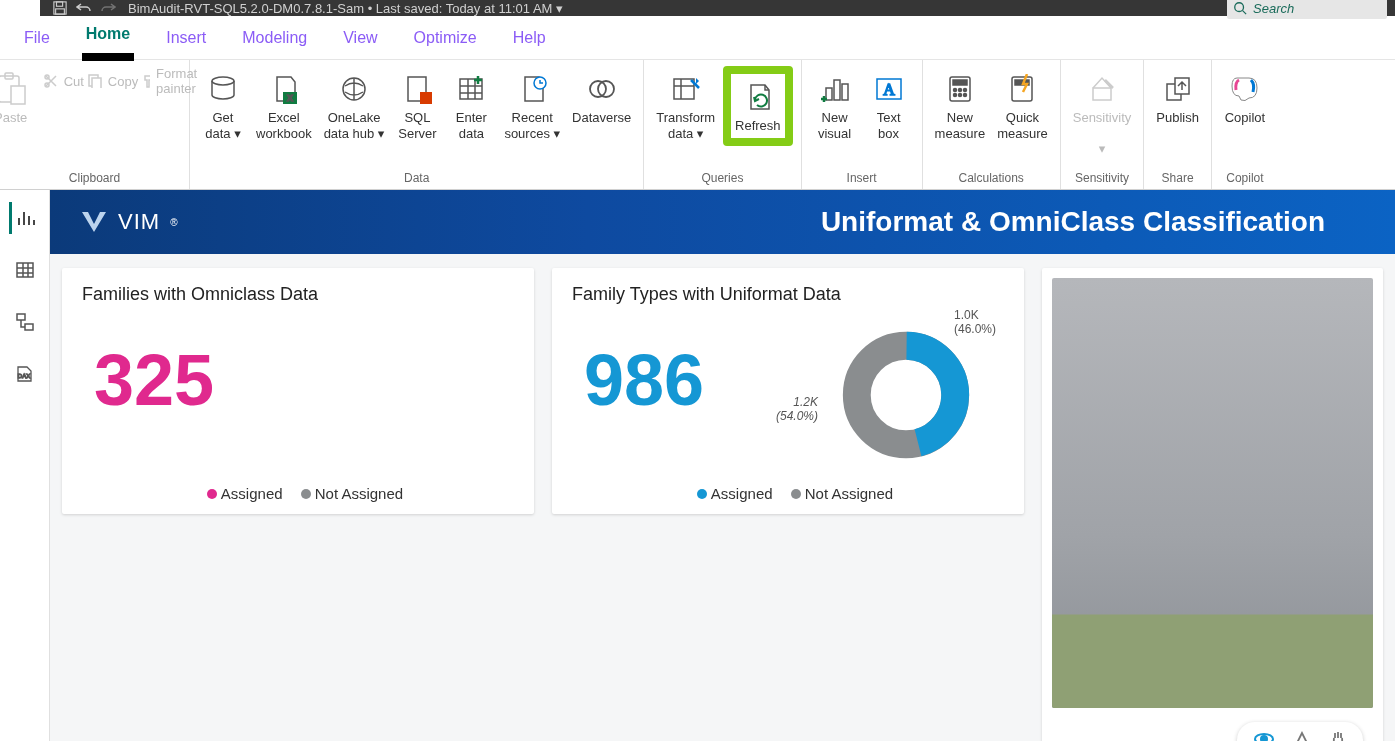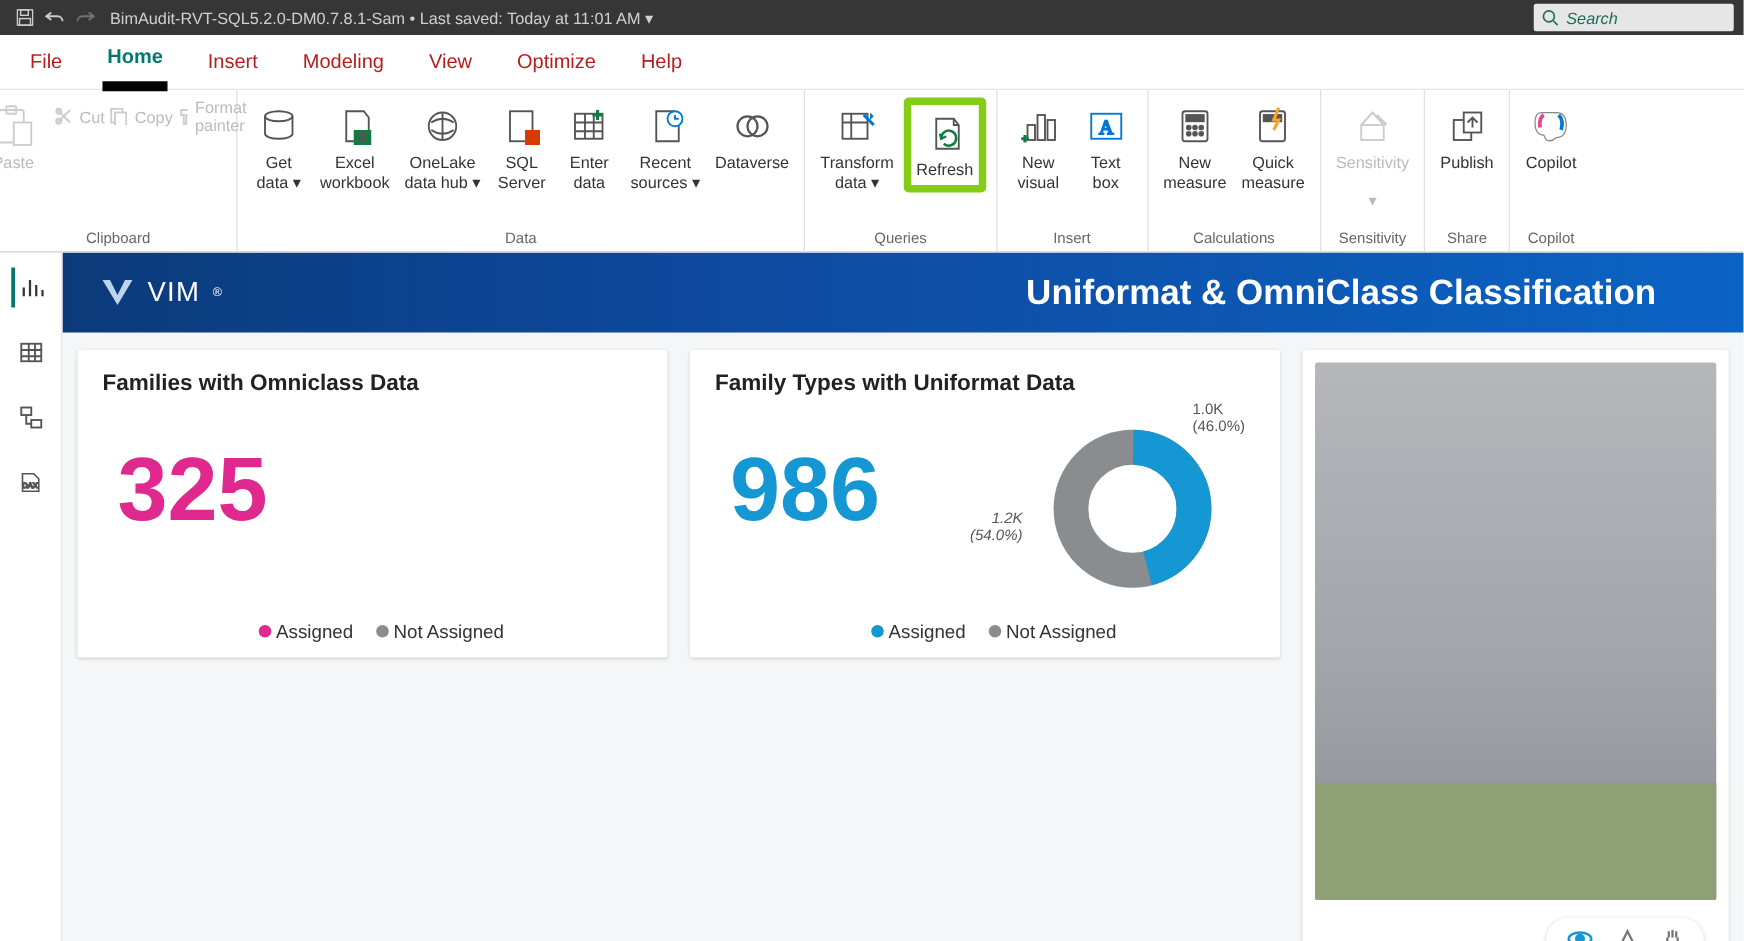--- a/index.html
+++ b/index.html
@@ -1,59 +1,59 @@
 <!DOCTYPE html>
 <html><head>
 <meta charset="utf-8">
 <style>
   * { box-sizing: border-box; margin: 0; padding: 0; }
   body { font-family: "Segoe UI", Arial, sans-serif; font-size: 13px; background: #fff; width: 1395px; height: 753px; overflow: hidden; }
   
   
-  .titlebar { height: 28px; background: #363636; color: #d0d0d0; display: flex; align-items: center; padding: 0 8px; font-size: 13px; }
+  .titlebar { height: 16px; background: #363636; color: #d0d0d0; display: flex; align-items: center; padding: 0 8px; font-size: 13px; margin-left: 40px; }
   .titlebar .tb-btn { width: 24px; height: 24px; display: flex; align-items: center; justify-content: center; color: #d0d0d0; }
   .titlebar .tb-title { margin-left: 8px; }
   .search-box { margin-left: auto; background: #e6e6e6; width: 160px; height: 22px; border-radius: 2px; display: flex; align-items: center; padding: 0 6px; color: #1a6b5a; font-style: italic; }
   .search-box svg { margin-right: 6px; }
   
   
   .menubar { height: 44px; display: flex; align-items: center; padding: 0 20px; gap: 28px; border-bottom: 1px solid #e5e5e5; }
-  .menubar .tab { font-size: 16px; color: #b91c1c; padding: 10px 4px; }
+  .menubar .tab { font-size: 16px; color: #8b5cf6; padding: 10px 4px; }
   .menubar .tab.active { color: #007a6e; border-bottom: 8px solid #000000; font-weight: 700; }
   
   
   .ribbon { height: 130px; display: flex; border-bottom: 1px solid #d0d0d0; }
   .ribbon-group { border-right: 1px solid #e0e0e0; padding: 6px 8px 2px 8px; display: flex; flex-direction: column; align-items: center; }
   .ribbon-group-inner { display: flex; align-items: flex-start; gap: 4px; flex: 1; }
   .ribbon-group-label { font-size: 12px; color: #666; text-align: center; padding: 2px 0; }
   .ribbon-btn { display: flex; flex-direction: column; align-items: center; justify-content: flex-start; min-width: 50px; padding: 4px 4px; text-align: center; font-size: 13px; color: #333; line-height: 1.2; }
   .ribbon-btn .icon-slot { height: 38px; display: flex; align-items: center; justify-content: center; margin-bottom: 2px; }
   .ribbon-btn.disabled { color: #bbb; }
   .paste-col { display: flex; flex-direction: column; align-items: center; }
   .clip-list { display: flex; flex-direction: row; gap: 4px; margin-left: 4px; font-size: 13px; }
   .clip-list .row { display: flex; align-items: center; gap: 6px; color: #bbb; }
-  .refresh-highlight { border: 6px solid #84cc16; border-radius: 4px; }
+  .refresh-highlight { border: 8px solid #84cc16; border-radius: 4px; }
   
   
   .main-area { display: flex; height: 551px; }
   .left-rail { width: 50px; border-right: 1px solid #e0e0e0; display: flex; flex-direction: column; align-items: center; gap: 20px; padding-top: 12px; }
   .left-rail .rail-btn { width: 32px; height: 32px; display: flex; align-items: center; justify-content: center; color: #555; }
   .left-rail .rail-btn.active { border-left: 3px solid #007a6e; }
   
   .canvas { flex: 1; background: #f5f6f7; padding: 0; overflow: hidden; position: relative; }
   
   
   .vim-header { height: 64px; background: linear-gradient(90deg, #0b3a7a 0%, #0e4aa0 40%, #0b63c4 100%); color: #fff; display: flex; align-items: center; padding: 0 30px; }
   .vim-logo { display: flex; align-items: center; gap: 10px; font-size: 22px; font-weight: 400; letter-spacing: 1px; }
   .vim-title { margin-left: auto; margin-right: 40px; font-size: 28px; font-weight: 700; }
   
   
   .dash-row { display: flex; gap: 18px; padding: 14px 12px 0 12px; }
   .card { background: #fff; box-shadow: 0 1px 3px rgba(0,0,0,0.15); border-radius: 2px; }
-  .card-title { font-size: 18px; font-weight: 700; color: #222; padding: 16px 20px 10px 20px; }
+  .card-title { font-size: 18px; font-weight: 400; color: #222; padding: 16px 20px 10px 20px; }
   
   .kpi-card { width: 472px; height: 246px; position: relative; }
   .big-number { font-size: 72px; font-weight: 800; padding: 0 0 0 32px; line-height: 1; }
   .pink { color: #e0298e; }
   .blue { color: #1597d4; }
   
   .donut-area { position: absolute; right: 18px; top: 40px; width: 200px; text-align: center; font-size: 12px; color: #555; }
   .donut-label-top { position: absolute; top: 0; right: 10px; text-align: left; }
   .donut-label-bot { position: absolute; bottom: 30px; right: 0; text-align: left; }
   .donut-label-left { position: absolute; bottom: 40px; left: -30px; text-align: right; font-style: italic; }

